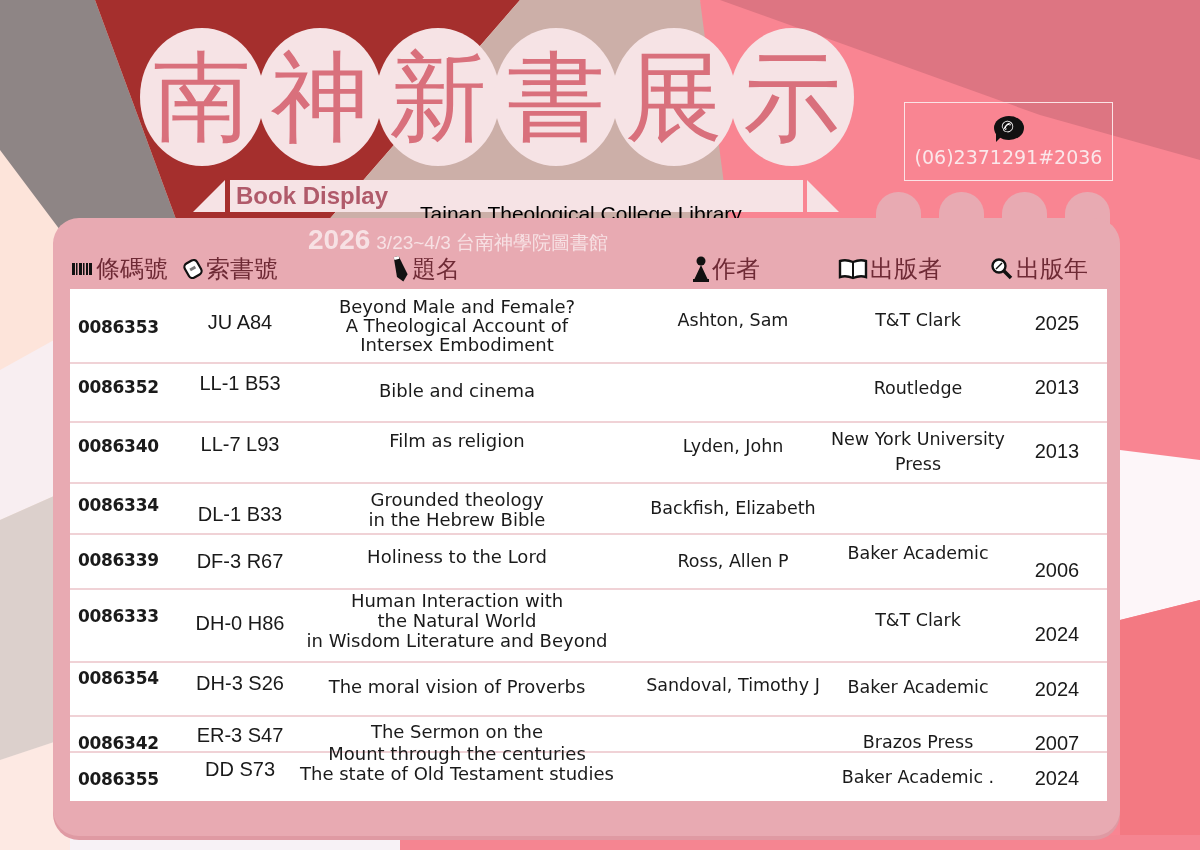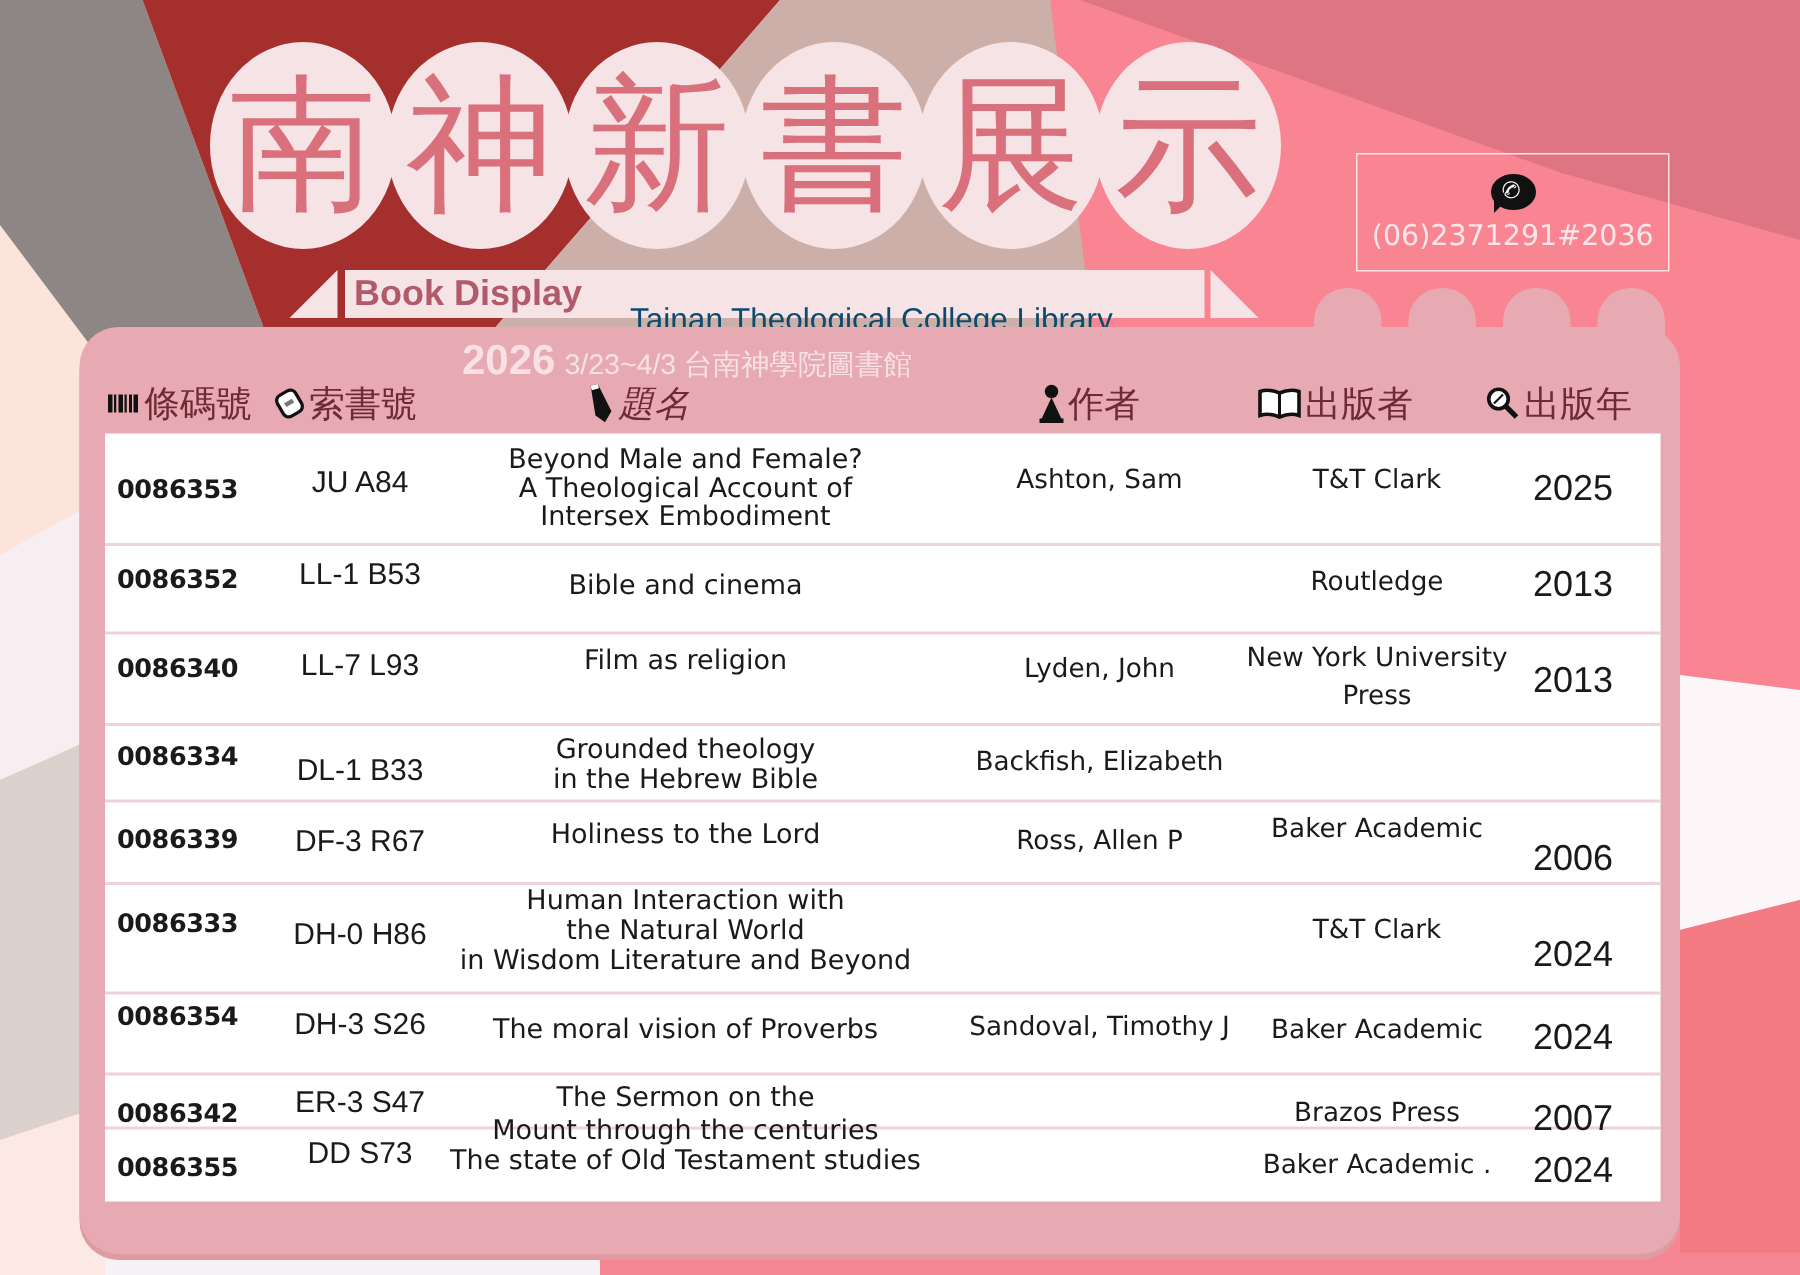--- a/index.html
+++ b/index.html
@@ -17,21 +17,21 @@
 
   
   .banner { position: absolute; left: 193px; top: 180px; width: 650px; height: 32px; }
   .banner .tri-left { position: absolute; left: 0; top: 0; width: 0; height: 0;
     border-bottom: 32px solid #f6e3e5; border-left: 32px solid transparent; }
   .banner .bar { position: absolute; left: 37px; top: 0; width: 573px; height: 32px; background: #f6e3e5;
     display: flex; align-items: center; }
   .banner .tri-right { position: absolute; left: 614px; top: 0; width: 0; height: 0;
     border-bottom: 32px solid #f6e3e5; border-right: 32px solid transparent; }
   .banner .bd { font-family: "Liberation Sans", sans-serif; font-weight: bold; font-size: 24px; color: #b05a6a; margin-left: 6px; }
-  .banner .lib { font-family: "Liberation Sans", sans-serif; font-size: 21px; color: #0c4a6e; margin-left: 32px; margin-top: 35px; }
+  .banner .lib { font-family: "Liberation Sans", sans-serif; font-size: 21px; color: #000000; margin-left: 32px; margin-top: 35px; }
 
   
   .contact { position: absolute; left: 904px; top: 102px; width: 209px; height: 79px; border: 1.5px solid #fbe3e6;
     display: flex; flex-direction: column; align-items: center; justify-content: center; }
   .contact .phone-icon { width: 34px; height: 28px; position: relative; }
   .contact .phone-icon .bubble { position: absolute; left: 2px; top: 0; width: 30px; height: 24px; background: #111; border-radius: 50%; }
   .contact .phone-icon .tail { position: absolute; left: 4px; top: 18px; width: 0; height: 0;
     border-top: 8px solid #111; border-right: 8px solid transparent; }
   .contact .phone-icon .glyph { position: absolute; left: 9px; top: 2px; color: #fff; font-size: 15px; transform: rotate(20deg); }
   .contact .num { font-family: "DejaVu Sans", sans-serif; font-size: 19px; color: #fbe7ea; margin-top: 2px; }
@@ -54,21 +54,21 @@
   
   .table { position: absolute; left: 70px; top: 289px; width: 1037px; background: #fff; }
   .row { position: relative; border-bottom: 2px solid #f0d2d6; }
   .row:last-child { border-bottom: none; }
   .cell { position: absolute; color: #1a1a1a; font-family: "DejaVu Sans", sans-serif; }
   .c-barcode { left: 8px; font-size: 17px; font-weight: bold; letter-spacing: -0.3px; }
   .c-call { left: 110px; width: 120px; text-align: center; font-family: "Liberation Sans", sans-serif; font-size: 20px; }
   .c-title { left: 220px; width: 334px; text-align: center; font-size: 18px; line-height: 20px; }
   .c-author { left: 568px; width: 190px; text-align: center; font-size: 17.5px; }
   .c-pub { left: 750px; width: 196px; text-align: center; font-size: 17.5px; line-height: 25px; }
-  .c-year { left: 952px; width: 70px; text-align: left; font-family: "Liberation Sans", sans-serif; font-size: 24px; }
+  .c-year { left: 952px; width: 70px; text-align: center; font-family: "Liberation Sans", sans-serif; font-size: 20px; }
 </style>
 </head>
 <body>
 
 <div class="bg">
   <svg width="1200" height="850" viewBox="0 0 1200 850">
     <rect x="0" y="0" width="1200" height="850" fill="#fde4da"></rect>
     <polygon points="0,0 95,0 180,230 60,230 0,150" fill="#8e8585"></polygon>
     <polygon points="95,0 520,0 320,230 180,230" fill="#a52f2d"></polygon>
     <polygon points="520,0 700,0 820,230 320,230" fill="#ccafa8"></polygon>
@@ -141,21 +141,21 @@
   </div>
   <div class="hdr" style="left:182px;">
     <span class="ic">
       <svg width="22" height="22" viewBox="0 0 22 22">
           <rect x="4" y="3" width="14" height="16" rx="4" transform="rotate(-30 11 11)" fill="#fff" stroke="#111" stroke-width="2.2"></rect>
           <rect x="8" y="9" width="6" height="3" fill="#777" transform="rotate(-30 11 11)"></rect>
         </svg>
     </span>
     <span>索書號</span>
   </div>
-  <div class="hdr" style="left:390px;font-style:italic;">
+  <div class="hdr" style="left:390px;">
     <span class="ic">
       <svg width="20" height="30" viewBox="0 0 20 30">
           <polygon points="7,2 12,2 16,22 10,28 5,22" fill="#111" transform="rotate(-15 10 15)"></polygon>
           <rect x="7" y="2" width="5" height="3" fill="#fff" transform="rotate(-15 10 15)"></rect>
         </svg>
     </span>
     <span>題名</span>
   </div>
   <div class="hdr" style="left:692px;">
     <span class="ic">

